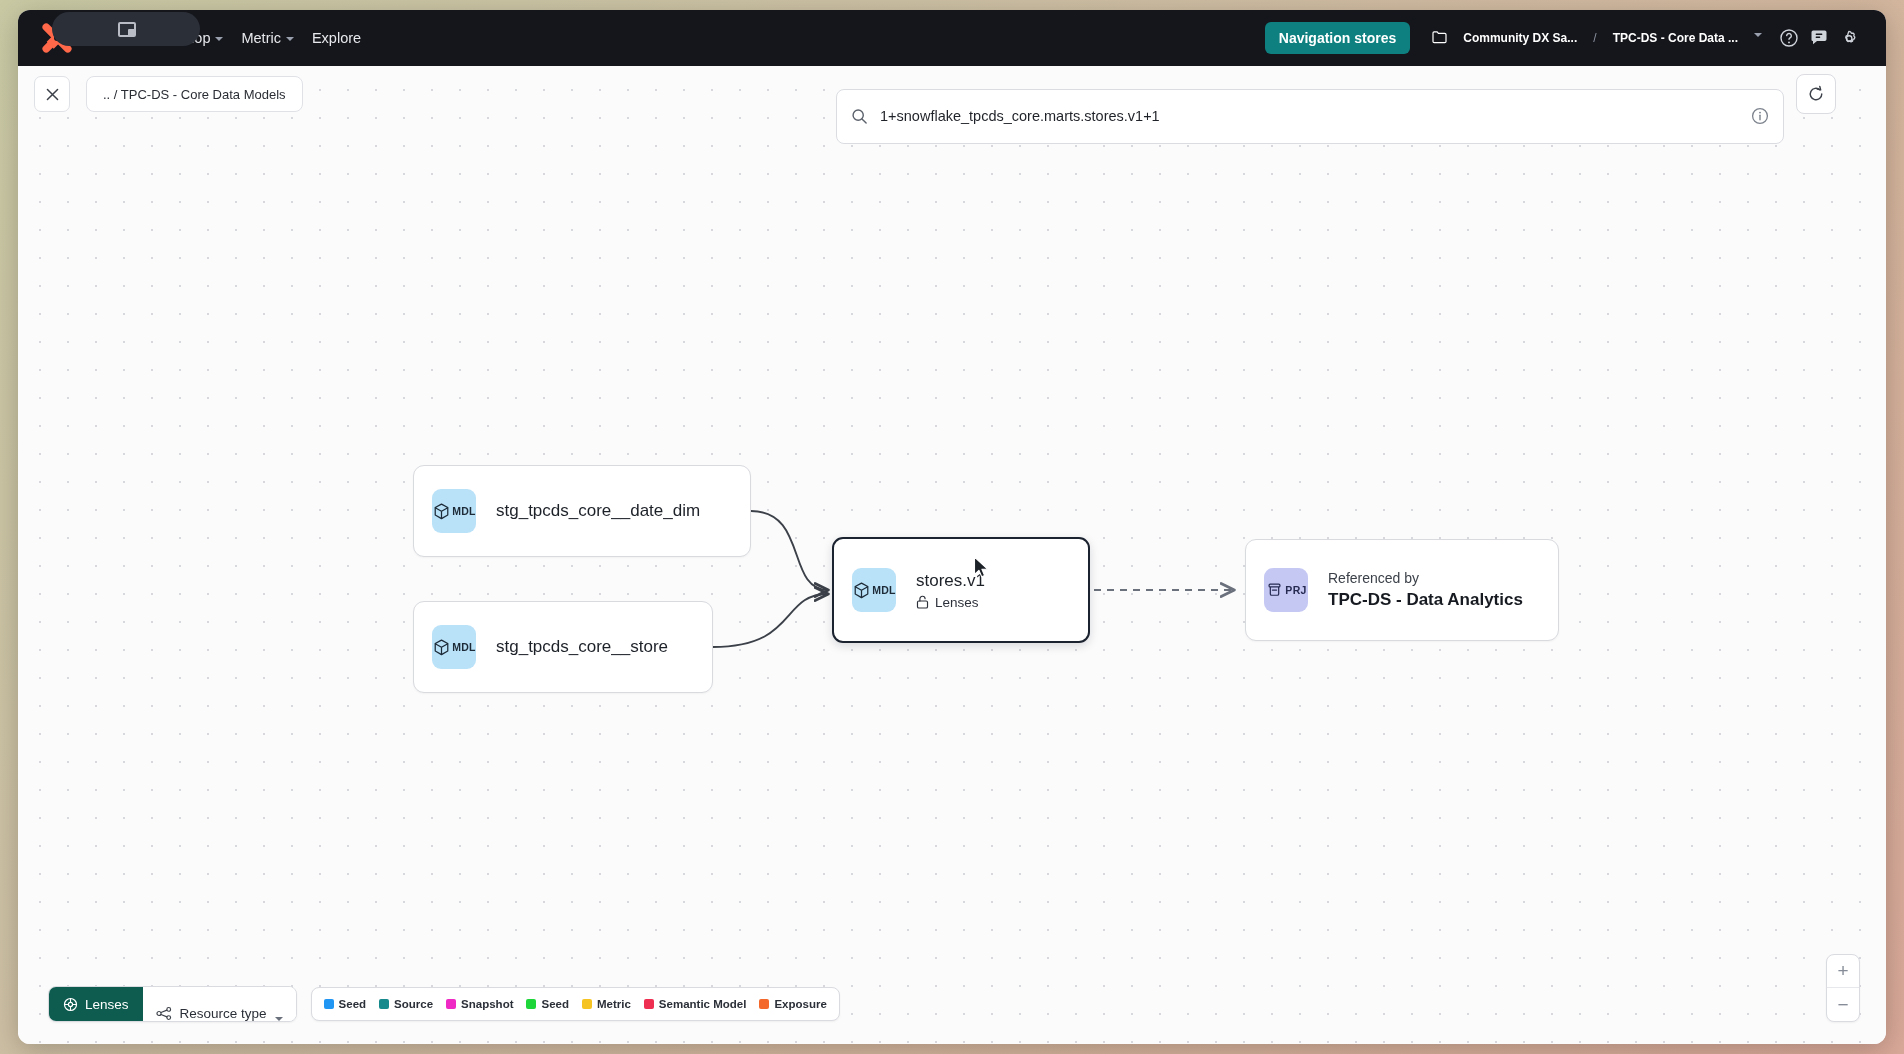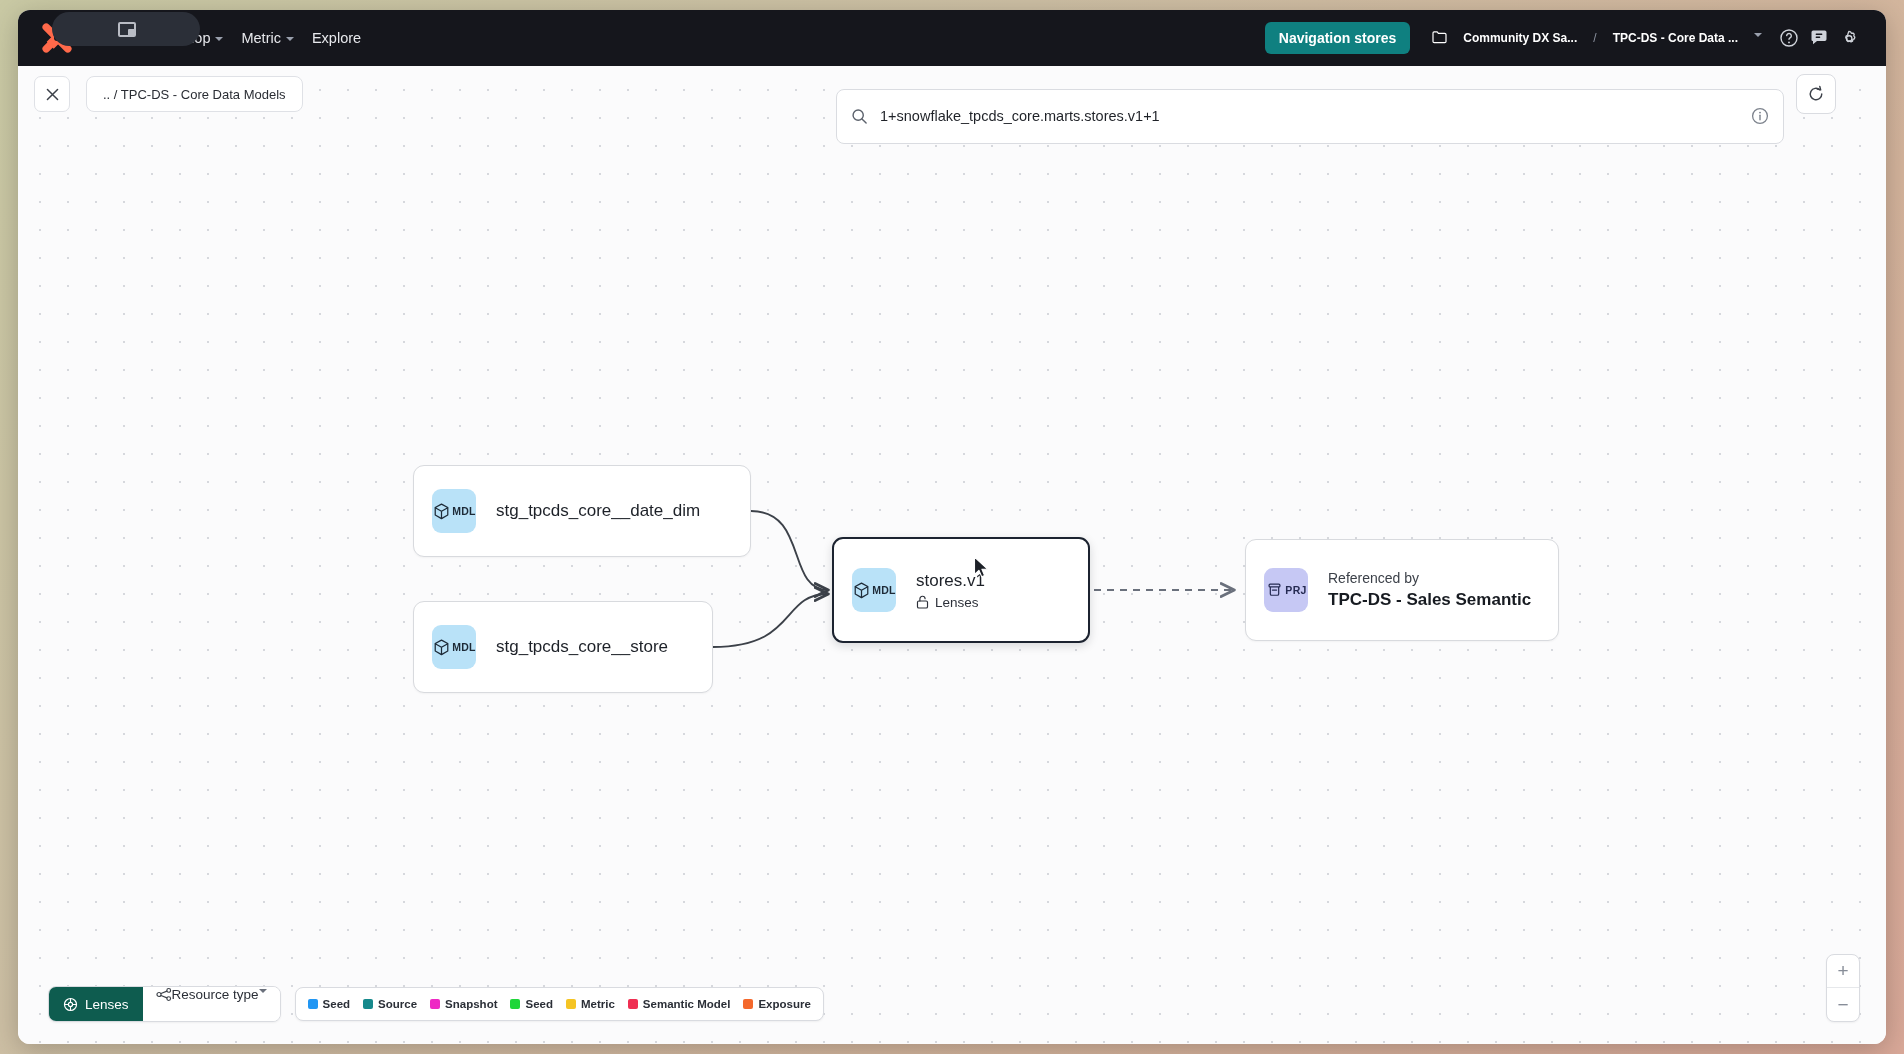--- a/index.html
+++ b/index.html
@@ -276,21 +276,21 @@
     color: #fff;
     font-size: 13.5px; font-weight: 400;
     display: flex; align-items: center; gap: 7px;
     padding: 0 14px; height: 34px;
     cursor: pointer;
   }
   #resource-type-btn {
     background: #fff;
     color: #2b2f37;
     font-size: 13.5px; font-weight: 500;
-    display: flex; align-items: flex-start; 
+    display: flex; align-items: flex-end; gap: 8px;
     padding: 0 13px; height: 34px;
     cursor: pointer;
   }
   #resource-type-btn .caret-d { border-top-color:#6a707c; }
 
   #legend {
     height: 34px;
     background: #fff;
     border: 1px solid #d9dbe0;
     border-radius: 8px;
@@ -466,21 +466,21 @@
       <div class="node-badge prj">
         <svg width="19" height="19" viewBox="0 0 20 20">
           <rect x="4.3" y="3.3" width="11.4" height="3" rx="1.1" fill="none" stroke="#262b52" stroke-width="1.3"></rect>
           <path d="M5.6 6.3v7.3a1.4 1.4 0 001.4 1.4h6a1.4 1.4 0 001.4-1.4V6.3" fill="none" stroke="#262b52" stroke-width="1.3"></path>
           <path d="M7.8 9.6h4.4" stroke="#262b52" stroke-width="1.3" stroke-linecap="round"></path>
         </svg>
         <span class="bl">PRJ</span>
       </div>
       <div class="node-body">
         <span class="node-kicker">Referenced by</span>
-        <span class="node-strong">TPC-DS - Sales Semantic</span>
+        <span class="node-strong">TPC-DS - Data Analytics</span>
       </div>
     </div>
 
     <svg id="cursor" width="17" height="24" viewBox="0 0 17 24">
       <path d="M1.5 1.2 L1.5 18.4 L5.9 14.3 L8.7 20.8 L11.6 19.5 L8.9 13.2 L14.6 13.2 Z" fill="#1d2128" stroke="#ffffff" stroke-width="1.1" stroke-linejoin="round"></path>
     </svg>
   </div>
 
   <div id="toolbar">
     <div class="tb-square-btn">

